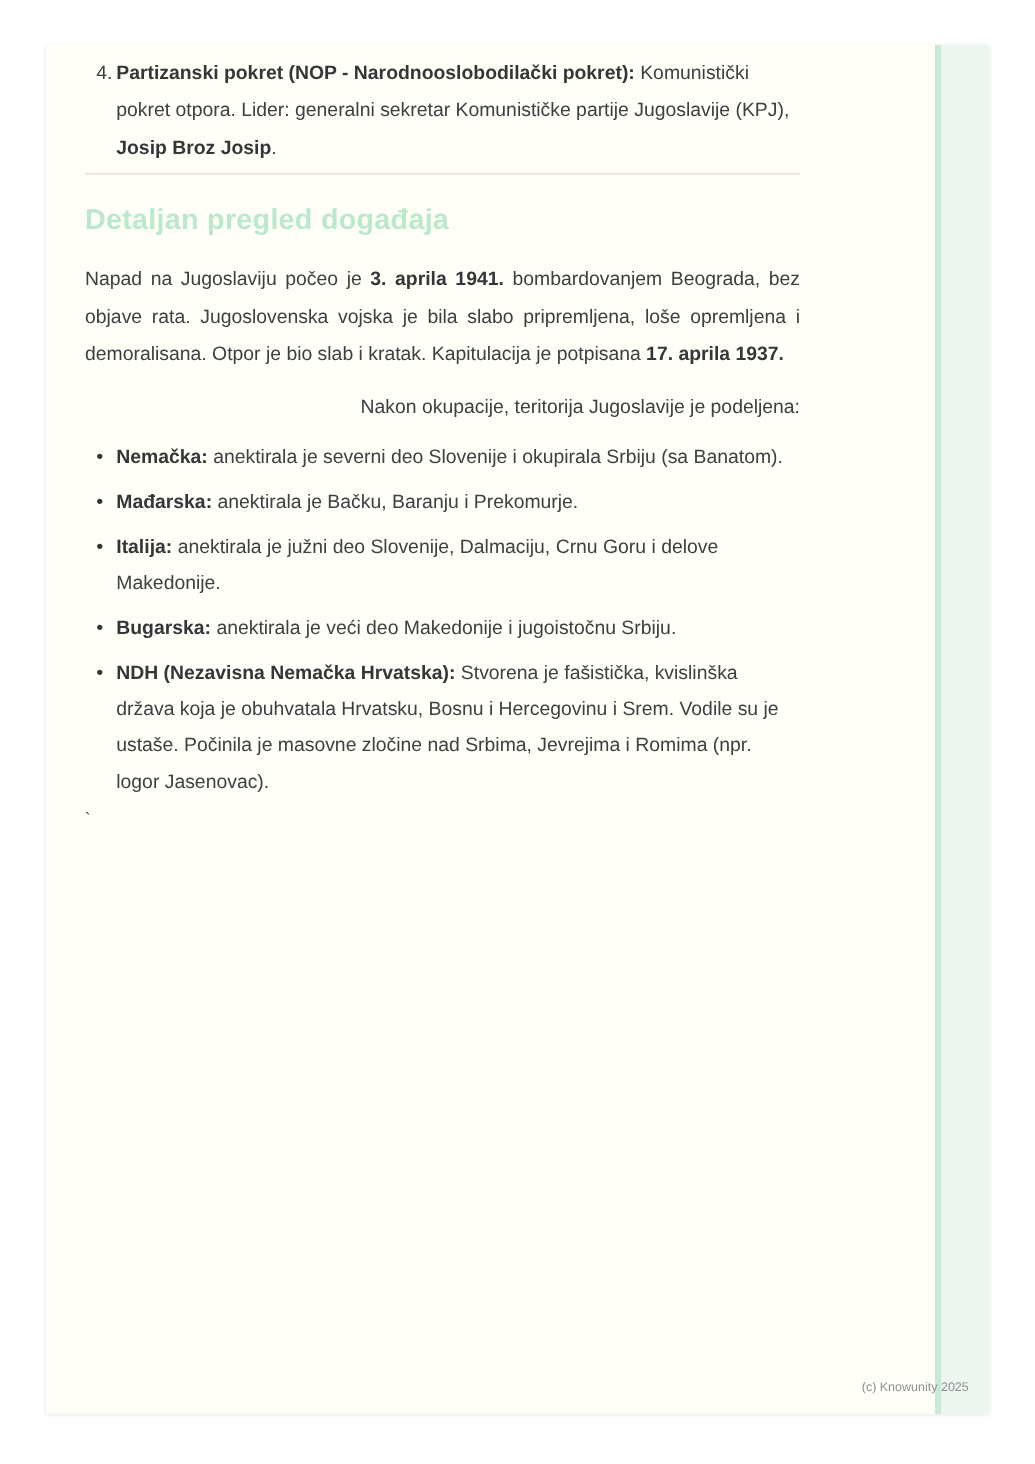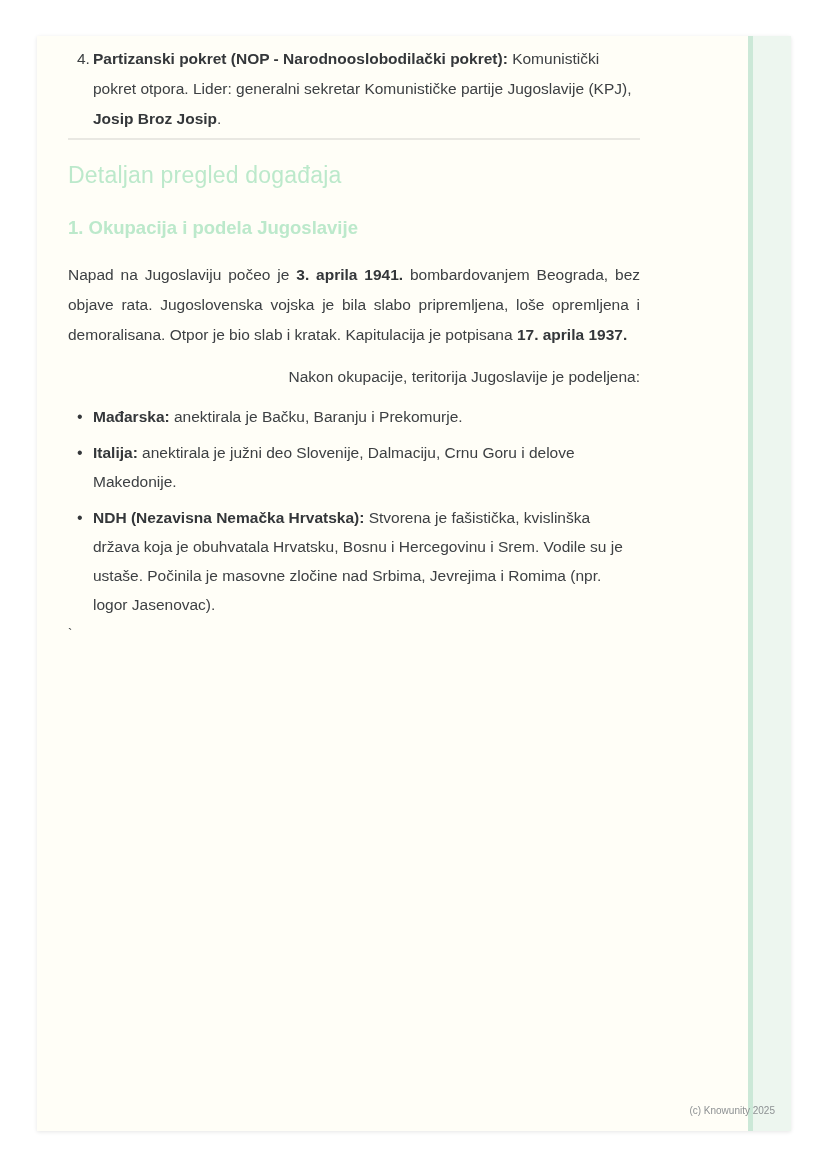--- a/index.html
+++ b/index.html
@@ -63,21 +63,21 @@
   .divider {
     border: 0;
     height: 2px;
     background: #e9e8e2;
     margin: 4px 0 0 0;
   }
   h1 {
     margin: 22px 0 0 0;
     font-size: 23px;
     line-height: 26px;
-    font-weight: 400;
+    font-weight: 700;
     color: #bce9cb;
     letter-spacing: 0.2px;
   }
   h2 {
     margin: 29px 0 0 0;
     font-size: 18.5px;
     line-height: 22px;
     font-weight: 700;
     color: #bce9cb;
   }
@@ -131,29 +131,30 @@
 
       <div class="oli">
         <span class="num">4.</span>
         <p class="itext"><b>Partizanski pokret (NOP - Narodnooslobodilački pokret):</b><span> Komunistički pokret otpora. Lider: generalni sekretar Komunističke partije Jugoslavije (KPJ), </span><b>Josip Broz Josip</b><span>.</span></p>
       </div>
 
       <hr class="divider">
 
       <h1>Detaljan pregled događaja</h1>
 
-      <h2>1. Okupacija i podela Jugoslavije</h2>
 
       <p class="para justify"><span>Napad na Jugoslaviju počeo je </span><b>3. aprila 1941.</b><span> bombardovanjem Beograda, bez objave rata. Jugoslovenska vojska je bila slabo pripremljena, loše opremljena i demoralisana. Otpor je bio slab i kratak. Kapitulacija je potpisana </span><b>17. aprila 1937.</b></p>
 
       <p class="para tight">Nakon okupacije, teritorija Jugoslavije je podeljena:</p>
 
       <ul class="division-list">
+        <li><b>Nemačka:</b><span> anektirala je severni deo Slovenije i okupirala Srbiju (sa Banatom).</span></li>
         <li><b>Mađarska:</b><span> anektirala je Bačku, Baranju i Prekomurje.</span></li>
         <li><b>Italija:</b><span> anektirala je južni deo Slovenije, Dalmaciju, Crnu Goru i delove Makedonije.</span></li>
+        <li><b>Bugarska:</b><span> anektirala je veći deo Makedonije i jugoistočnu Srbiju.</span></li>
         <li><b>NDH (Nezavisna Nemačka Hrvatska):</b><span> Stvorena je fašistička, kvislinška država koja je obuhvatala Hrvatsku, Bosnu i Hercegovinu i Srem. Vodile su je ustaše. Počinila je masovne zločine nad Srbima, Jevrejima i Romima (npr. logor Jasenovac).</span></li>
       </ul>
 
       <p class="stray">`</p>
 
     </div>
 
     <div class="footer">(c) Knowunity 2025</div>
   </div>
 </div>

